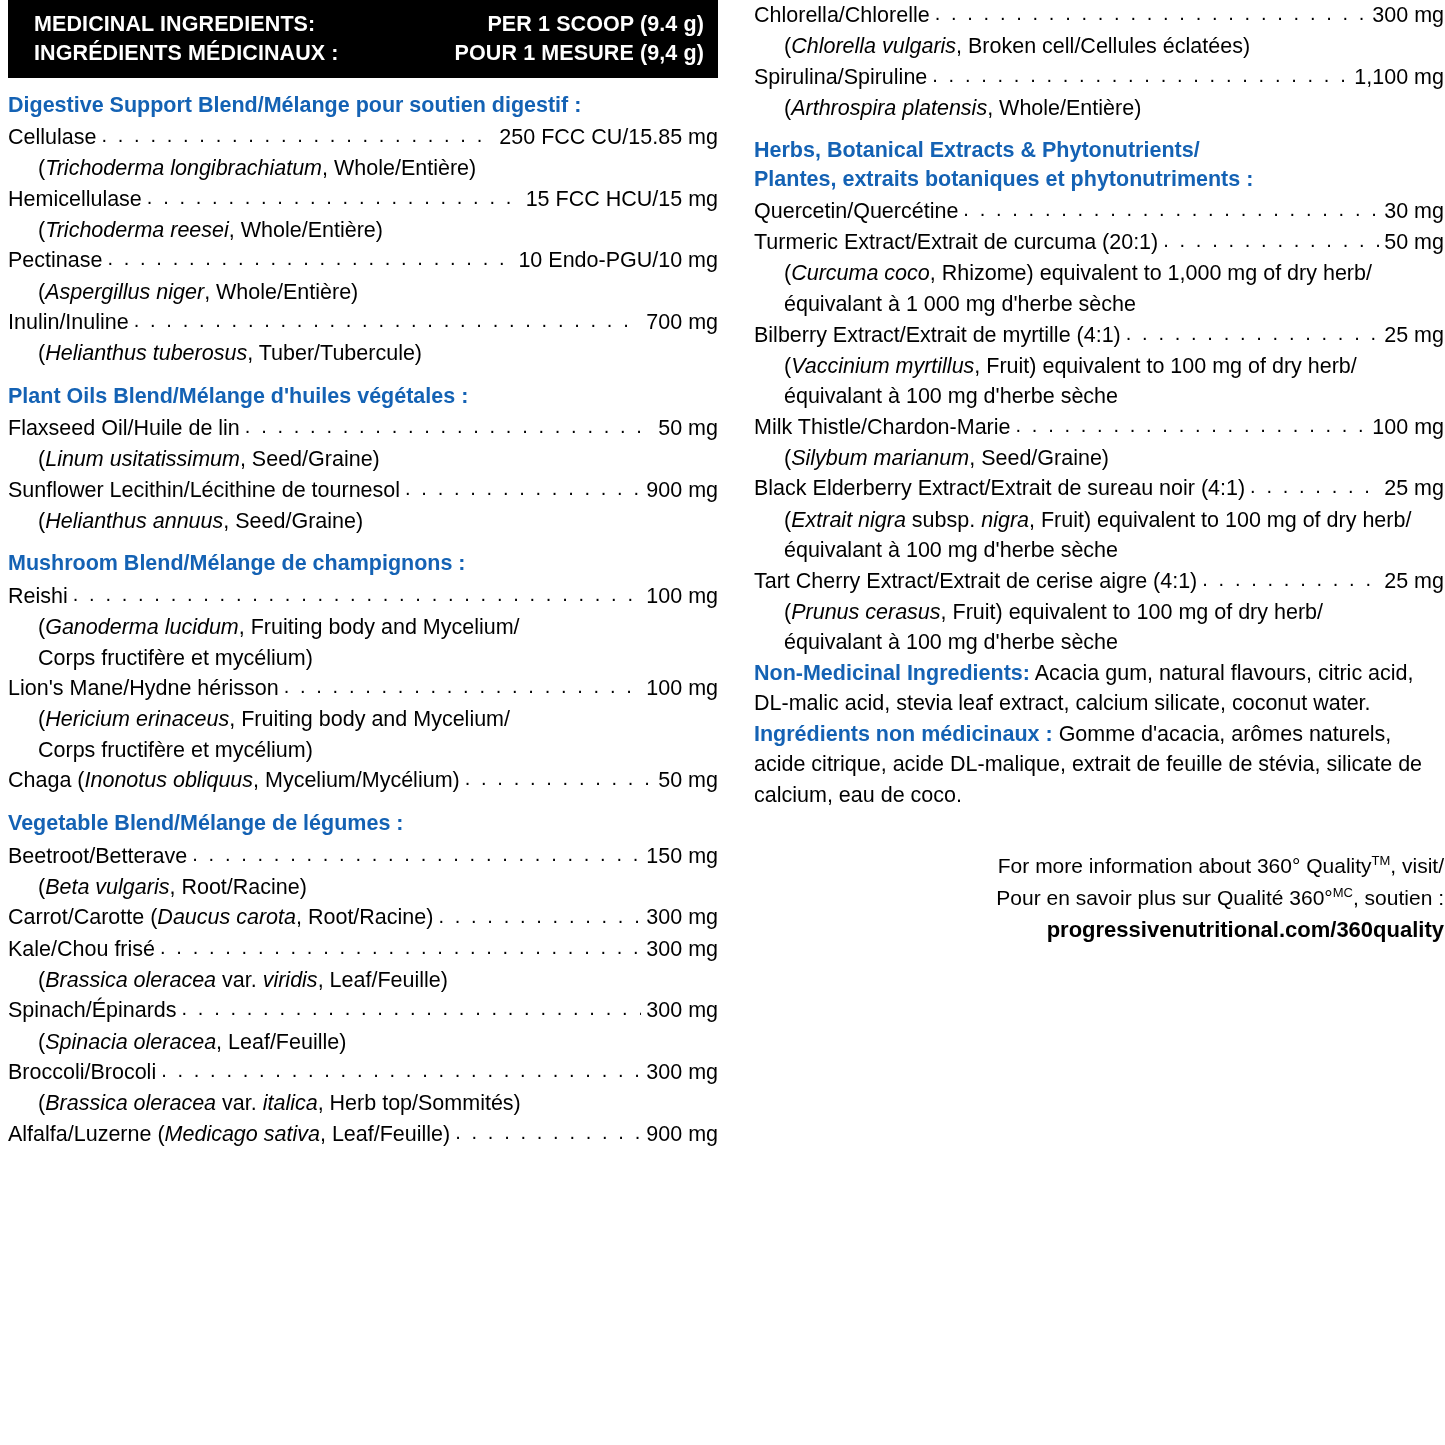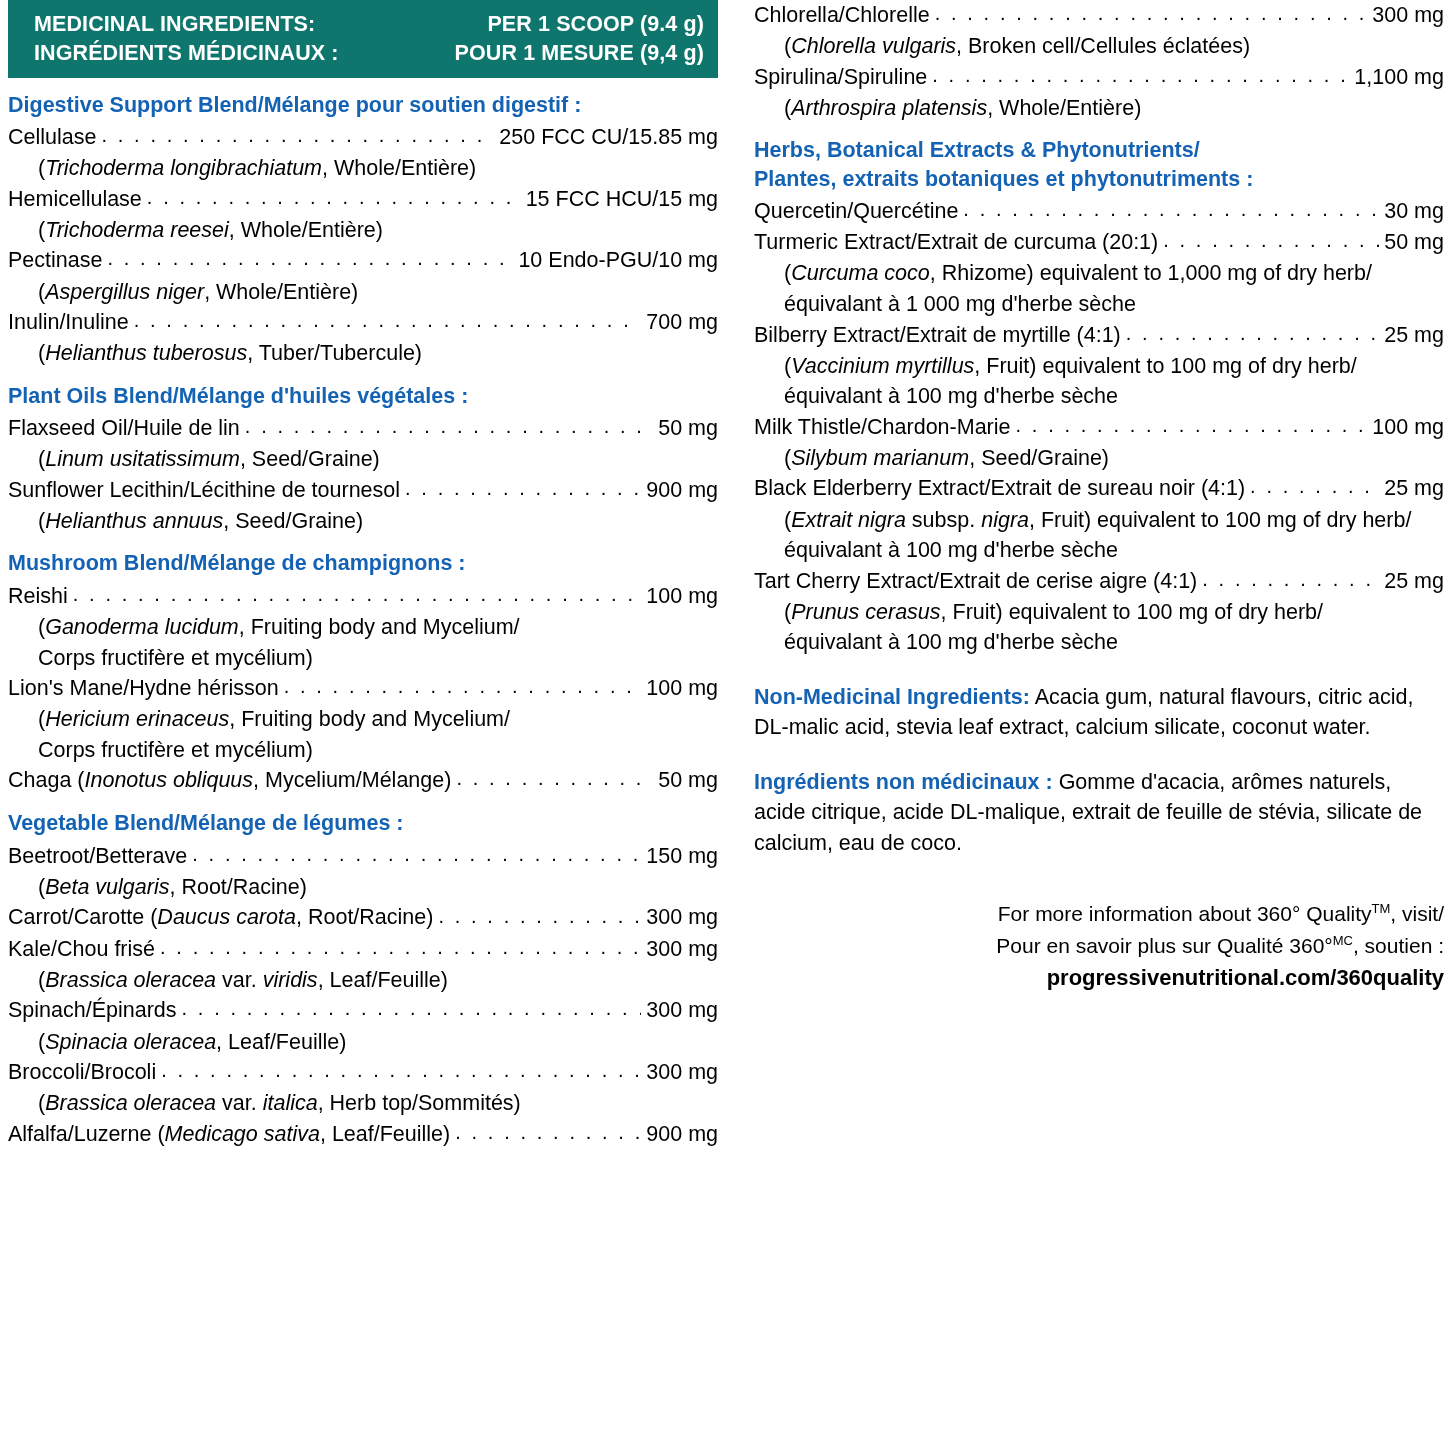--- a/index.html
+++ b/index.html
@@ -26,21 +26,21 @@
     display: flex;
     gap: 36px;
     padding: 0 8px 0 8px;
     box-sizing: border-box;
   }
   .col-left { width: 710px; flex: none; }
   .col-right { width: 690px; flex: none; }
 
   
   .hdr {
-    background: #0f766e;
+    background: #000000;
     color: #ffffff;
     width: 710px;
     box-sizing: border-box;
     padding: 10px 14px 10px 26px;
     display: flex;
     justify-content: space-between;
     align-items: flex-start;
     font-weight: bold;
     font-size: 21.5px;
     line-height: 1.34;
@@ -84,21 +84,20 @@
     font-size: 21.5px;
     line-height: 1.42;
     padding-left: 30px;
     white-space: nowrap;
   }
   .it { font-style: italic; }
 
   .nmi {
     font-size: 21.5px;
     line-height: 1.42;
-    margin-top: 24px;
   }
   .nmi .lbl { color: #1462b4; font-weight: bold; }
 
   .footer {
     margin-top: 40px;
     text-align: right;
     font-size: 21px;
     line-height: 1.5;
   }
   .footer .url { font-weight: bold; font-size: 22px; }
@@ -181,21 +180,21 @@
 
       <div class="row">
         <span class="nm">Lion's Mane/Hydne hérisson</span>
         <span class="dots">. . . . . . . . . . . . . . . . . . . . . . . . . . . . . . . . . . . . . . . . . . . . . . .</span>
         <span class="amt">100 mg</span>
       </div>
       <div class="sub">(<span class="it">Hericium erinaceus</span><span>, Fruiting body and Mycelium/</span></div>
       <div class="sub">Corps fructifère et mycélium)</div>
 
       <div class="row">
-        <span class="nm"><span>Chaga (</span><span class="it">Inonotus obliquus</span><span>, Mycelium/Mélange)</span></span>
+        <span class="nm"><span>Chaga (</span><span class="it">Inonotus obliquus</span><span>, Mycelium/Mycélium)</span></span>
         <span class="dots">. . . . . . . . . . . . . . . . . . . . . . . . . . . . . . . . . . . . . . . . . . . . . . .</span>
         <span class="amt">50 mg</span>
       </div>
 
       <div class="blue-head">Vegetable Blend/Mélange de légumes :</div>
 
       <div class="row">
         <span class="nm">Beetroot/Betterave</span>
         <span class="dots">. . . . . . . . . . . . . . . . . . . . . . . . . . . . . . . . . . . . . . . . . . . . . . .</span>
         <span class="amt">150 mg</span>

